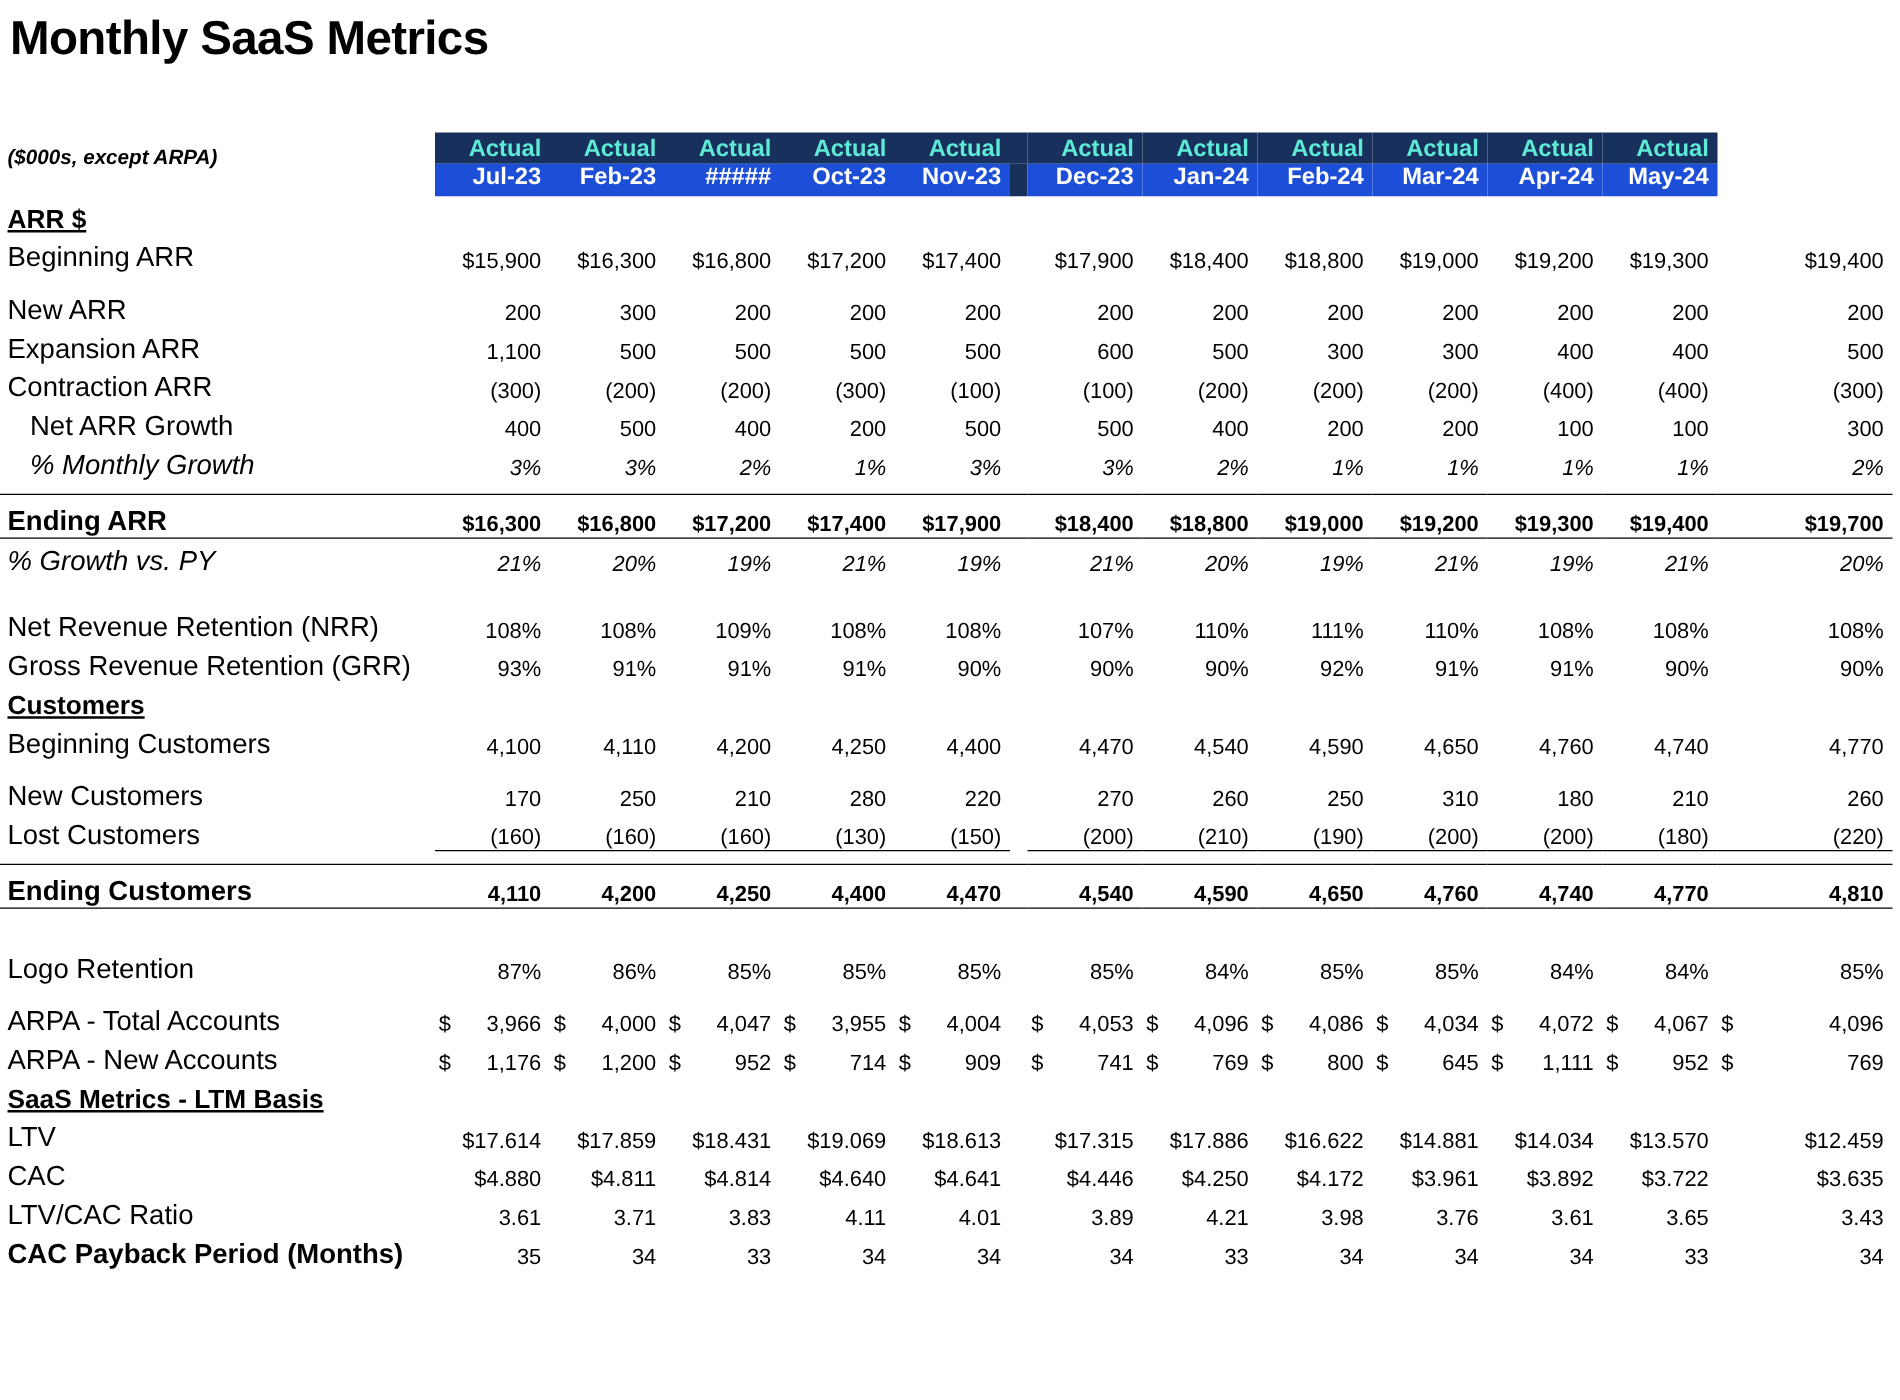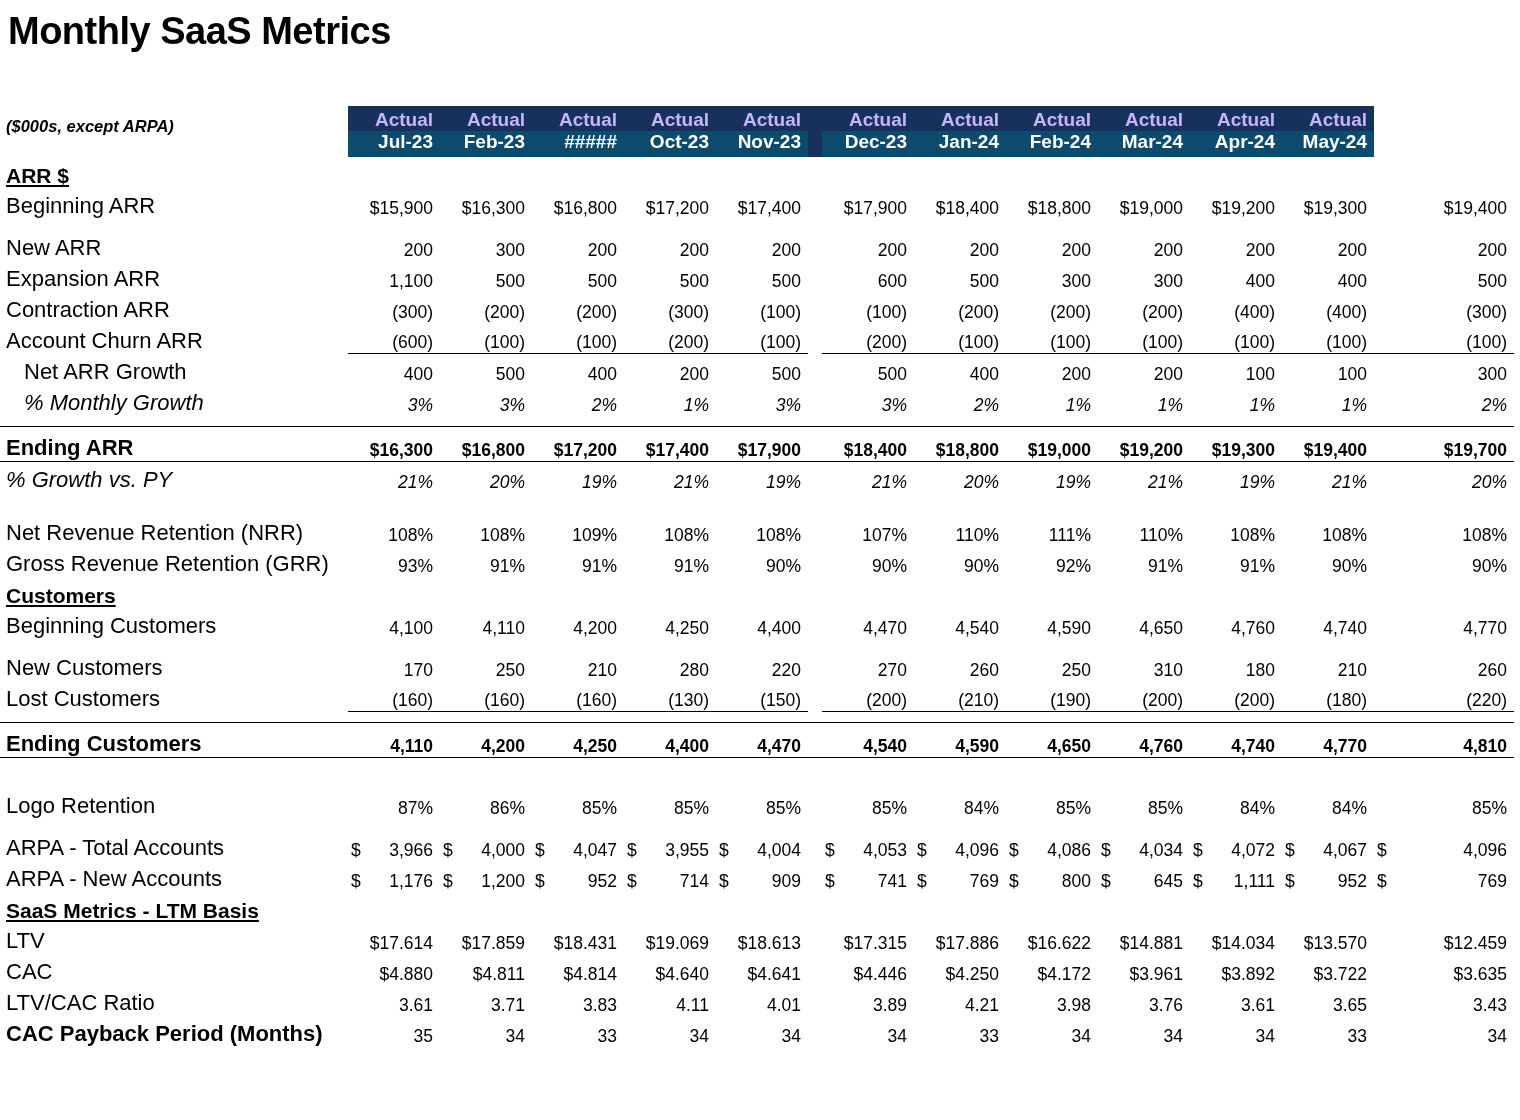--- a/index.html
+++ b/index.html
@@ -54,32 +54,32 @@
   }
   table.grid col.c-label { width: 348px; }
   table.grid col.c-data  { width: 92px;  }
   table.grid col.c-gap   { width: 14px;  }
 
   td, th { padding: 0; margin: 0; vertical-align: bottom; }
 
   
   tr.hdr th {
     background: #17315C;
-    color: #c4b5fd;
+    color: #5eead4;
     font-weight: bold;
     font-size: 19px;
     text-align: right;
     padding: 3px 7px 1px 0;
     line-height: 1.12;
     white-space: nowrap;
   }
   tr.hdr th.lbl { background: transparent; }
   tr.hdr th.gapcell { background: #17315C; }
   tr.hdr-bottom th {
-    background: #0c4a6e;
+    background: #1d4ed8;
     color: #ffffff;
     font-weight: bold;
     font-size: 19px;
     text-align: right;
     padding: 0 7px 4px 0;
     line-height: 1.12;
     white-space: nowrap;
   }
   tr.hdr-bottom th.lbl { background: transparent; }
   tr.hdr-bottom th.gapcell { background: #17315C; }
@@ -275,36 +275,20 @@
         <td></td>
         <td class="num">(100)</td>
         <td class="num">(200)</td>
         <td class="num">(200)</td>
         <td class="num">(200)</td>
         <td class="num">(400)</td>
         <td class="num">(400)</td>
         <td class="num">(300)</td>
       </tr>
 
-      <tr class="r subtotal-line">
-        <td class="rowlabel">Account Churn ARR</td>
-        <td class="num">(600)</td>
-        <td class="num">(100)</td>
-        <td class="num">(100)</td>
-        <td class="num">(200)</td>
-        <td class="num">(100)</td>
-        <td></td>
-        <td class="num">(200)</td>
-        <td class="num">(100)</td>
-        <td class="num">(100)</td>
-        <td class="num">(100)</td>
-        <td class="num">(100)</td>
-        <td class="num">(100)</td>
-        <td class="num">(100)</td>
-      </tr>
 
       <tr class="r">
         <td class="rowlabel indent">Net ARR Growth</td>
         <td class="num">400</td>
         <td class="num">500</td>
         <td class="num">400</td>
         <td class="num">200</td>
         <td class="num">500</td>
         <td></td>
         <td class="num">500</td>

